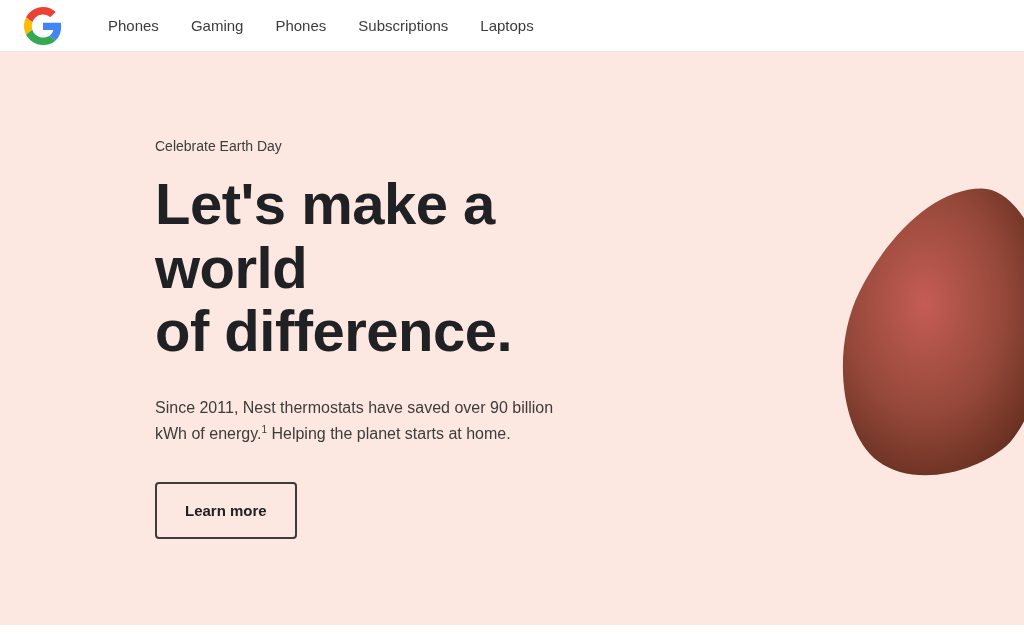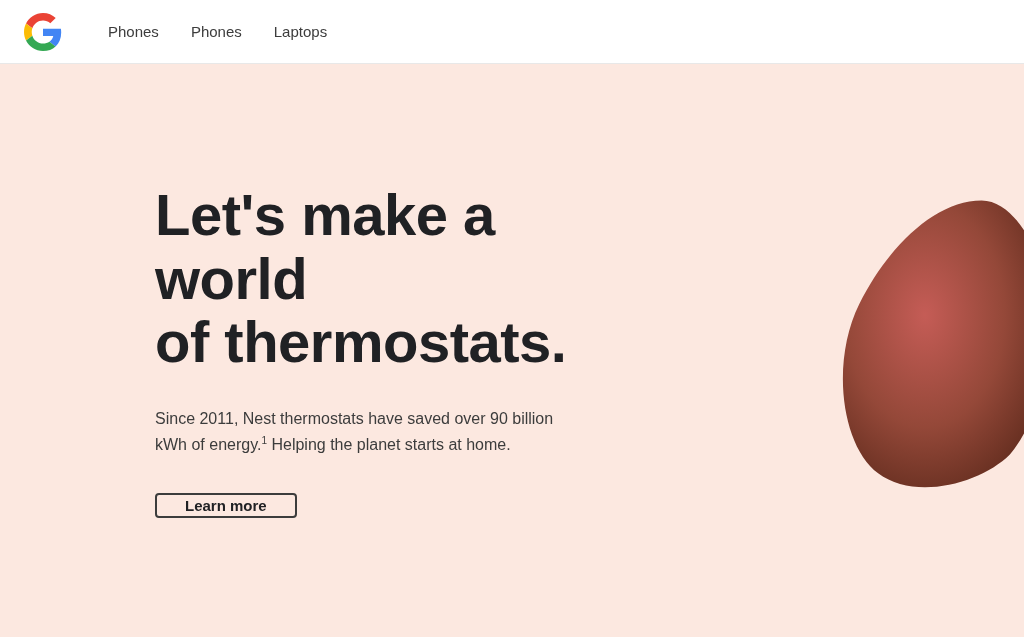--- a/index.html
+++ b/index.html
@@ -13,21 +13,21 @@
       background: #fff;
       width: 1024px;
       height: 637px;
       overflow: hidden;
     }
 
     
     header {
       display: flex;
       align-items: center;
-      height: 64px;
+      height: 52px;
       padding: 0 24px;
       background: #fff;
       border-bottom: 1px solid #e8e8e8;
     }
 
     .logo-wrapper {
       display: flex;
       align-items: center;
       margin-right: 32px;
       flex-shrink: 0;
@@ -98,21 +98,21 @@
       margin-bottom: 36px;
       margin-top: 32px;
     }
 
     .hero-subtext sup {
       font-size: 10px;
     }
 
     .learn-more-btn {
       display: inline-block;
-      padding: 2px 28px;
+      padding: 18px 28px;
       border: 2px solid #3c3c3c;
       border-radius: 4px;
       background: transparent;
       font-size: 15px;
       font-weight: 700;
       color: #202124;
       cursor: pointer;
       text-decoration: none;
       transition: background 0.15s;
     }
@@ -141,30 +141,33 @@
       <path fill="#EA4335" d="M24 9.5c3.54 0 6.71 1.22 9.21 3.6l6.85-6.85C35.9 2.38 30.47 0 24 0 14.62 0 6.51 5.38 2.56 13.22l7.98 6.19C12.43 13.72 17.74 9.5 24 9.5z"></path>
       <path fill="#4285F4" d="M46.98 24.55c0-1.57-.15-3.09-.38-4.55H24v9.02h12.94c-.58 2.96-2.26 5.48-4.78 7.18l7.73 6c4.51-4.18 7.09-10.36 7.09-17.65z"></path>
       <path fill="#FBBC05" d="M10.53 28.59c-.48-1.45-.76-2.99-.76-4.59s.27-3.14.76-4.59l-7.98-6.19C.92 16.46 0 20.12 0 24c0 3.88.92 7.54 2.56 10.78l7.97-6.19z"></path>
       <path fill="#34A853" d="M24 48c6.48 0 11.93-2.13 15.89-5.81l-7.73-6c-2.18 1.48-4.97 2.31-8.16 2.31-6.26 0-11.57-4.22-13.47-9.91l-7.98 6.19C6.51 42.62 14.62 48 24 48z"></path>
       <path fill="none" d="M0 0h48v48H0z"></path>
     </svg>
   </div>
 
   <nav>
     <a>Phones</a>
+    <a>Gaming</a>
     <a>Phones</a>
+    <a>Subscriptions</a>
     <a>Laptops</a>
   </nav>
 </header>
 
 <section class="hero">
   <div class="hero-content">
+    <p class="hero-eyebrow">Celebrate Earth Day</p>
     <h1 class="hero-headline">
       <span>Let's make a world</span><br>
-      <span>of thermostats.</span>
+      <span>of difference.</span>
     </h1>
     <p class="hero-subtext">
       <span>Since 2011, Nest thermostats have saved over 90 billion kWh of energy.</span><sup>1</sup><span> Helping the planet starts at home.</span>
     </p>
     <a class="learn-more-btn" href="#">Learn more</a>
   </div>
 
   <div class="hero-image-wrapper">
     <svg class="hero-product-shape" viewBox="0 0 220 340" xmlns="http://www.w3.org/2000/svg">
 

